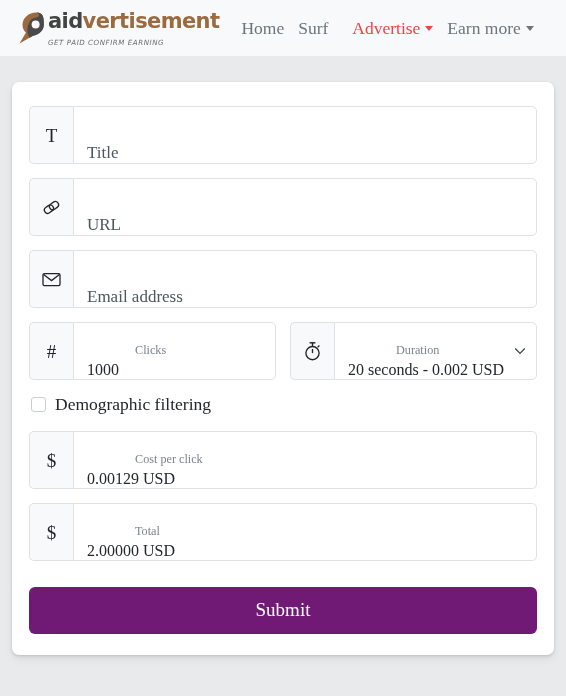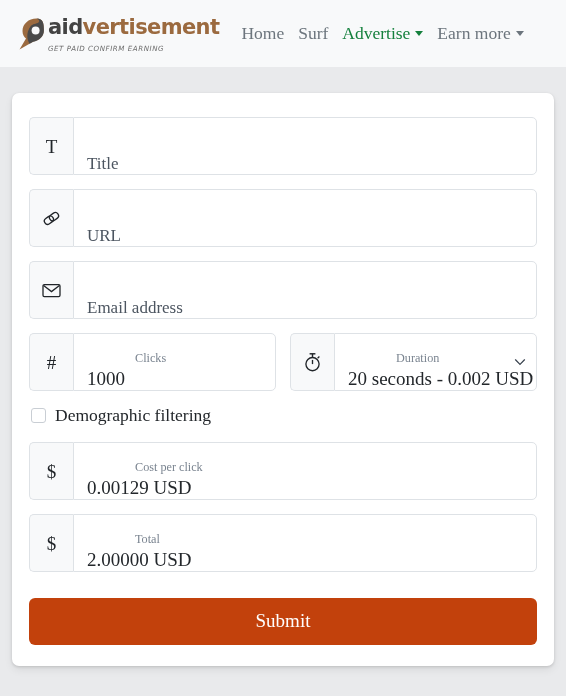--- a/index.html
+++ b/index.html
@@ -6,21 +6,21 @@
   html, body {
     margin: 0; padding: 0;
     width: 566px; height: 696px;
     background: #e9eaec;
     font-family: "Liberation Serif", "DejaVu Serif", serif;
     overflow: hidden;
   }
 
   
   .navbar {
-    height: 67px;
+    height: 56px;
     background: #f8f9fa;
     display: flex;
     align-items: center;
     padding: 0 0 0 16px;
     width: 566px;
   }
   .brand {
     display: flex;
     align-items: center;
     text-decoration: none;
@@ -48,21 +48,21 @@
   }
   .nav-links { display: flex; align-items: center; gap: 14px; }
   .nav-link {
     font-size: 17.5px;
     color: #6c757d;
     text-decoration: none;
     display: flex;
     align-items: center;
     white-space: nowrap;
   }
-  .nav-link.active { color: #15803d; }
+  .nav-link.active { color: #ef4444; margin-left: 10px; }
   .caret {
     display: inline-block;
     width: 0; height: 0;
     margin-left: 5px;
     border-left: 4.5px solid transparent;
     border-right: 4.5px solid transparent;
     border-top: 5px solid currentColor;
   }
 
   
@@ -119,21 +119,21 @@
   }
   .float-label {
     font-size: 12.2px;
     color: #7a8490;
     line-height: 1.1;
     margin-bottom: 3px;
     white-space: nowrap;
     margin-left: 48px;
   }
   .float-value {
-    font-size: 19px;
+    font-size: 16px;
     color: #23272b;
     line-height: 1.15;
     white-space: nowrap;
   }
   .ig-field.select-field { padding-right: 36px; }
   .chevron {
     position: absolute;
     right: 10px;
     top: 50%;
     margin-top: -6px;
@@ -161,21 +161,21 @@
     margin-right: 9px;
   }
   .check-label { font-size: 17.5px; color: #23272b; }
 
   
   .submit-btn {
     display: block;
     width: 100%;
     margin-top: 26px;
     padding: 12px 0 13px 0;
-    background: #c2410c;
+    background: #701a75;
     color: #ffffff;
     border: none;
     border-radius: 6px;
     font-family: "Liberation Serif", serif;
     font-size: 19px;
     cursor: pointer;
   }
 </style>
 </head>
 <body>

